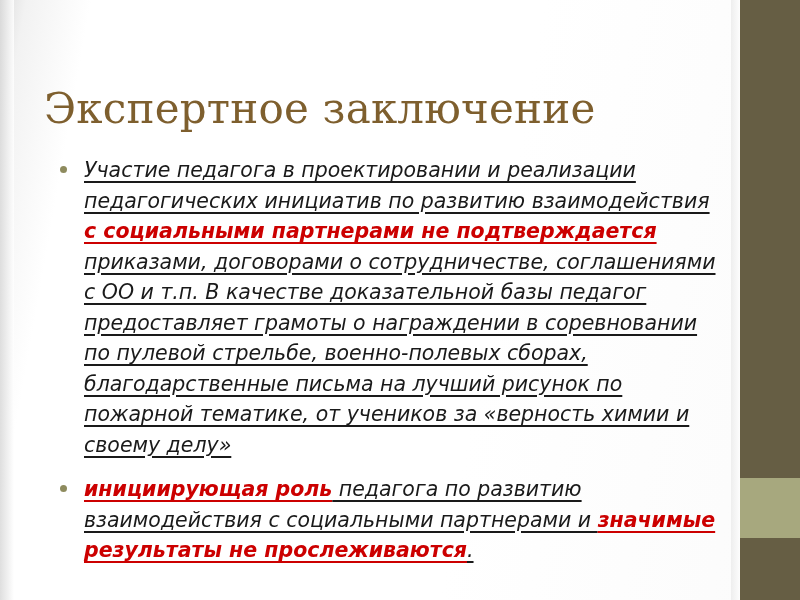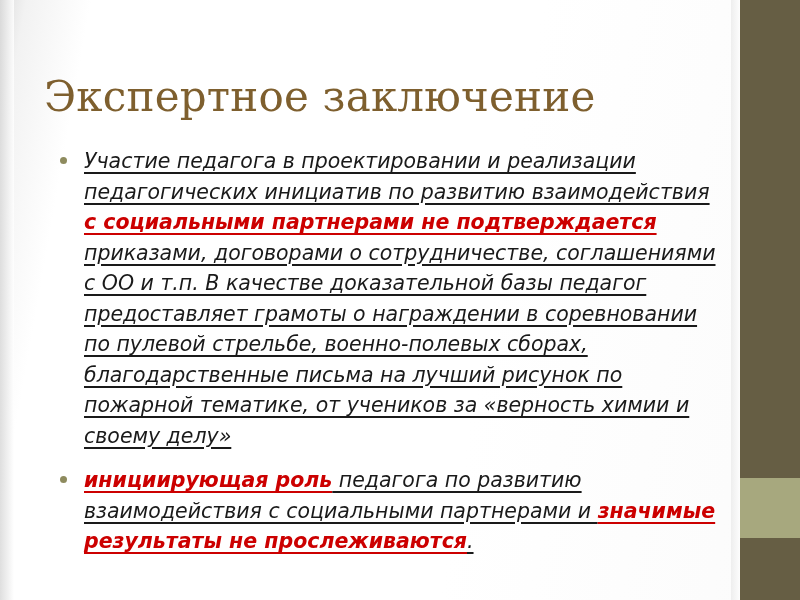--- a/index.html
+++ b/index.html
@@ -46,35 +46,35 @@
     width: 60px;
   }
   #right-bar-top    { top: 0px;   height: 478px; }
   #right-bar-accent { top: 478px; height: 60px;  }
   #right-bar-bottom { top: 538px; height: 62px;  }
 
   
   #title {
     position: absolute;
     left: 44px;
-    top: 44px;
+    top: 56px;
     width: 660px;
     font-family: "DejaVu Serif", "Liberation Serif", serif;
     font-size: 42px;
     line-height: 50px;
     font-weight: 400;
     letter-spacing: .2px;
     white-space: nowrap;
   }
 
   
   #body {
     position: absolute;
     left: 52px;
-    top: 146px;
+    top: 155px;
     width: 668px;
   }
   .bullet-item {
     position: relative;
     padding-left: 32px;
     margin-bottom: 14px;
     font-family: "DejaVu Sans", "Liberation Sans", sans-serif;
     font-style: italic;
     font-size: 20.5px;
     line-height: 30.5px;

